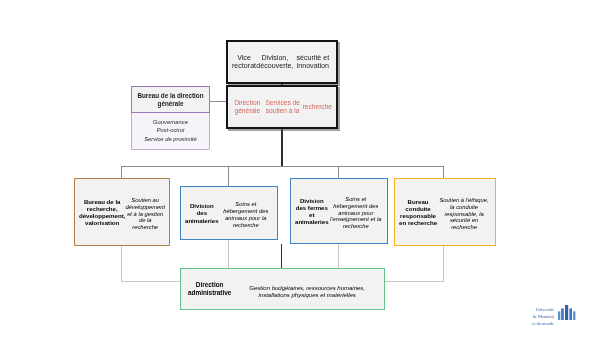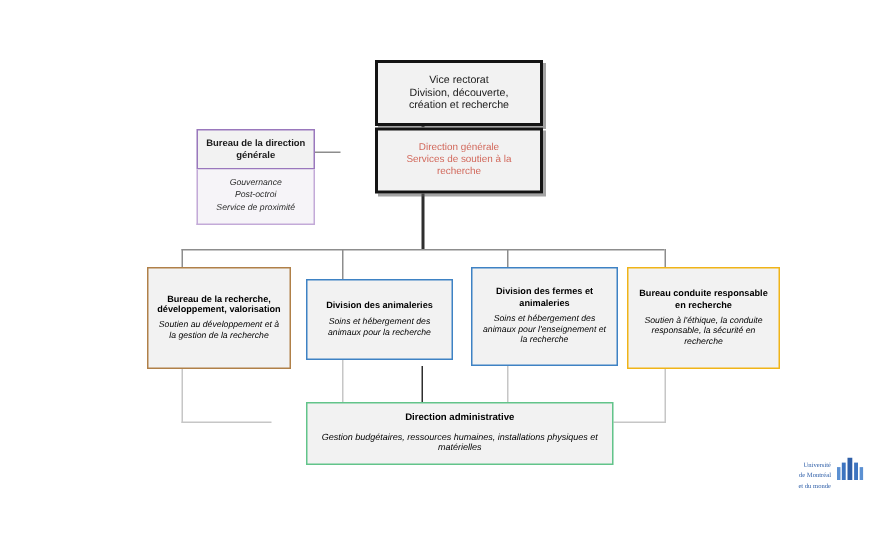--- a/index.html
+++ b/index.html
@@ -20,26 +20,25 @@
     background: #ffffff;
   }
 
   
   .node {
     position: absolute;
     box-sizing: border-box;
     background: #f2f2f2;
     text-align: center;
     display: flex;
-    flex-direction: column;
+    flex-direction: row;
     align-items: center;
     justify-content: center;
     padding: 20px 4px;
     z-index: 4;
-    margin-left: 24px;
   }
   .node .title {
     font-weight: bold;
     line-height: 1.18;
   }
   .node .sub {
     font-style: italic;
     line-height: 1.2;
     margin-top: 4px;
   }
@@ -189,21 +188,21 @@
   <div class="ln light" style="left:228px; top:240px; width:1.3px; height:28px;"></div>
   <div class="ln dark" style="left:281px; top:244px; width:1.3px; height:24px;"></div>
   <div class="ln light" style="left:338px; top:244px; width:1.3px; height:24px;"></div>
 
   <div class="ln light" style="left:443px; top:246px; width:1.3px; height:36px;"></div>
   <div class="ln light" style="left:385px; top:281px; width:59px; height:1.3px;"></div>
 
   <div class="node top" id="vice-rectorat">
     <div class="title">Vice rectorat</div>
     <div class="title">Division, découverte,</div>
-    <div class="title">création et recherche</div>
+    <div class="title">sécurité et innovation</div>
   </div>
 
   <div class="node top" id="direction-generale">
     <div class="title">Direction générale</div>
     <div class="title">Services de soutien à la</div>
     <div class="title">recherche</div>
   </div>
 
   <div id="bureau-dg">
     <div class="head">Bureau de la direction générale</div>

